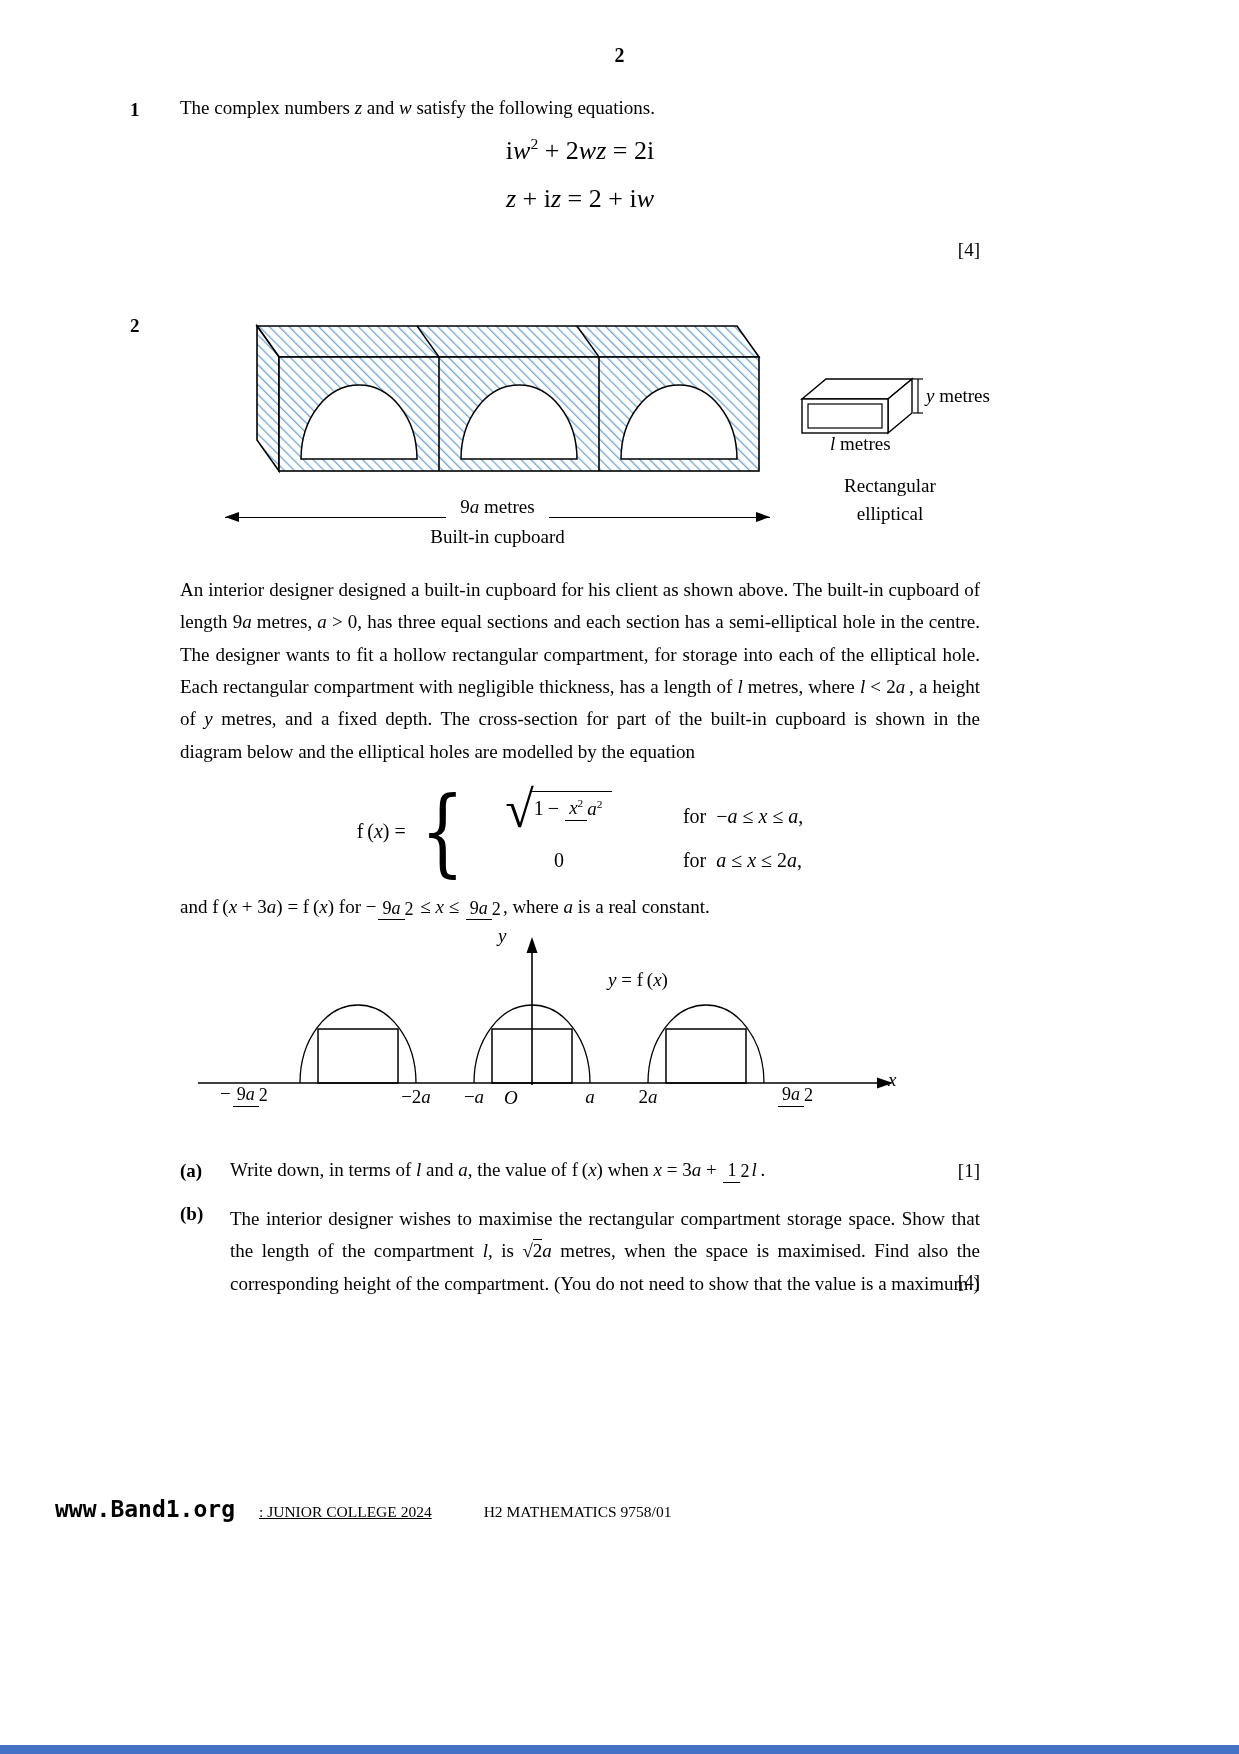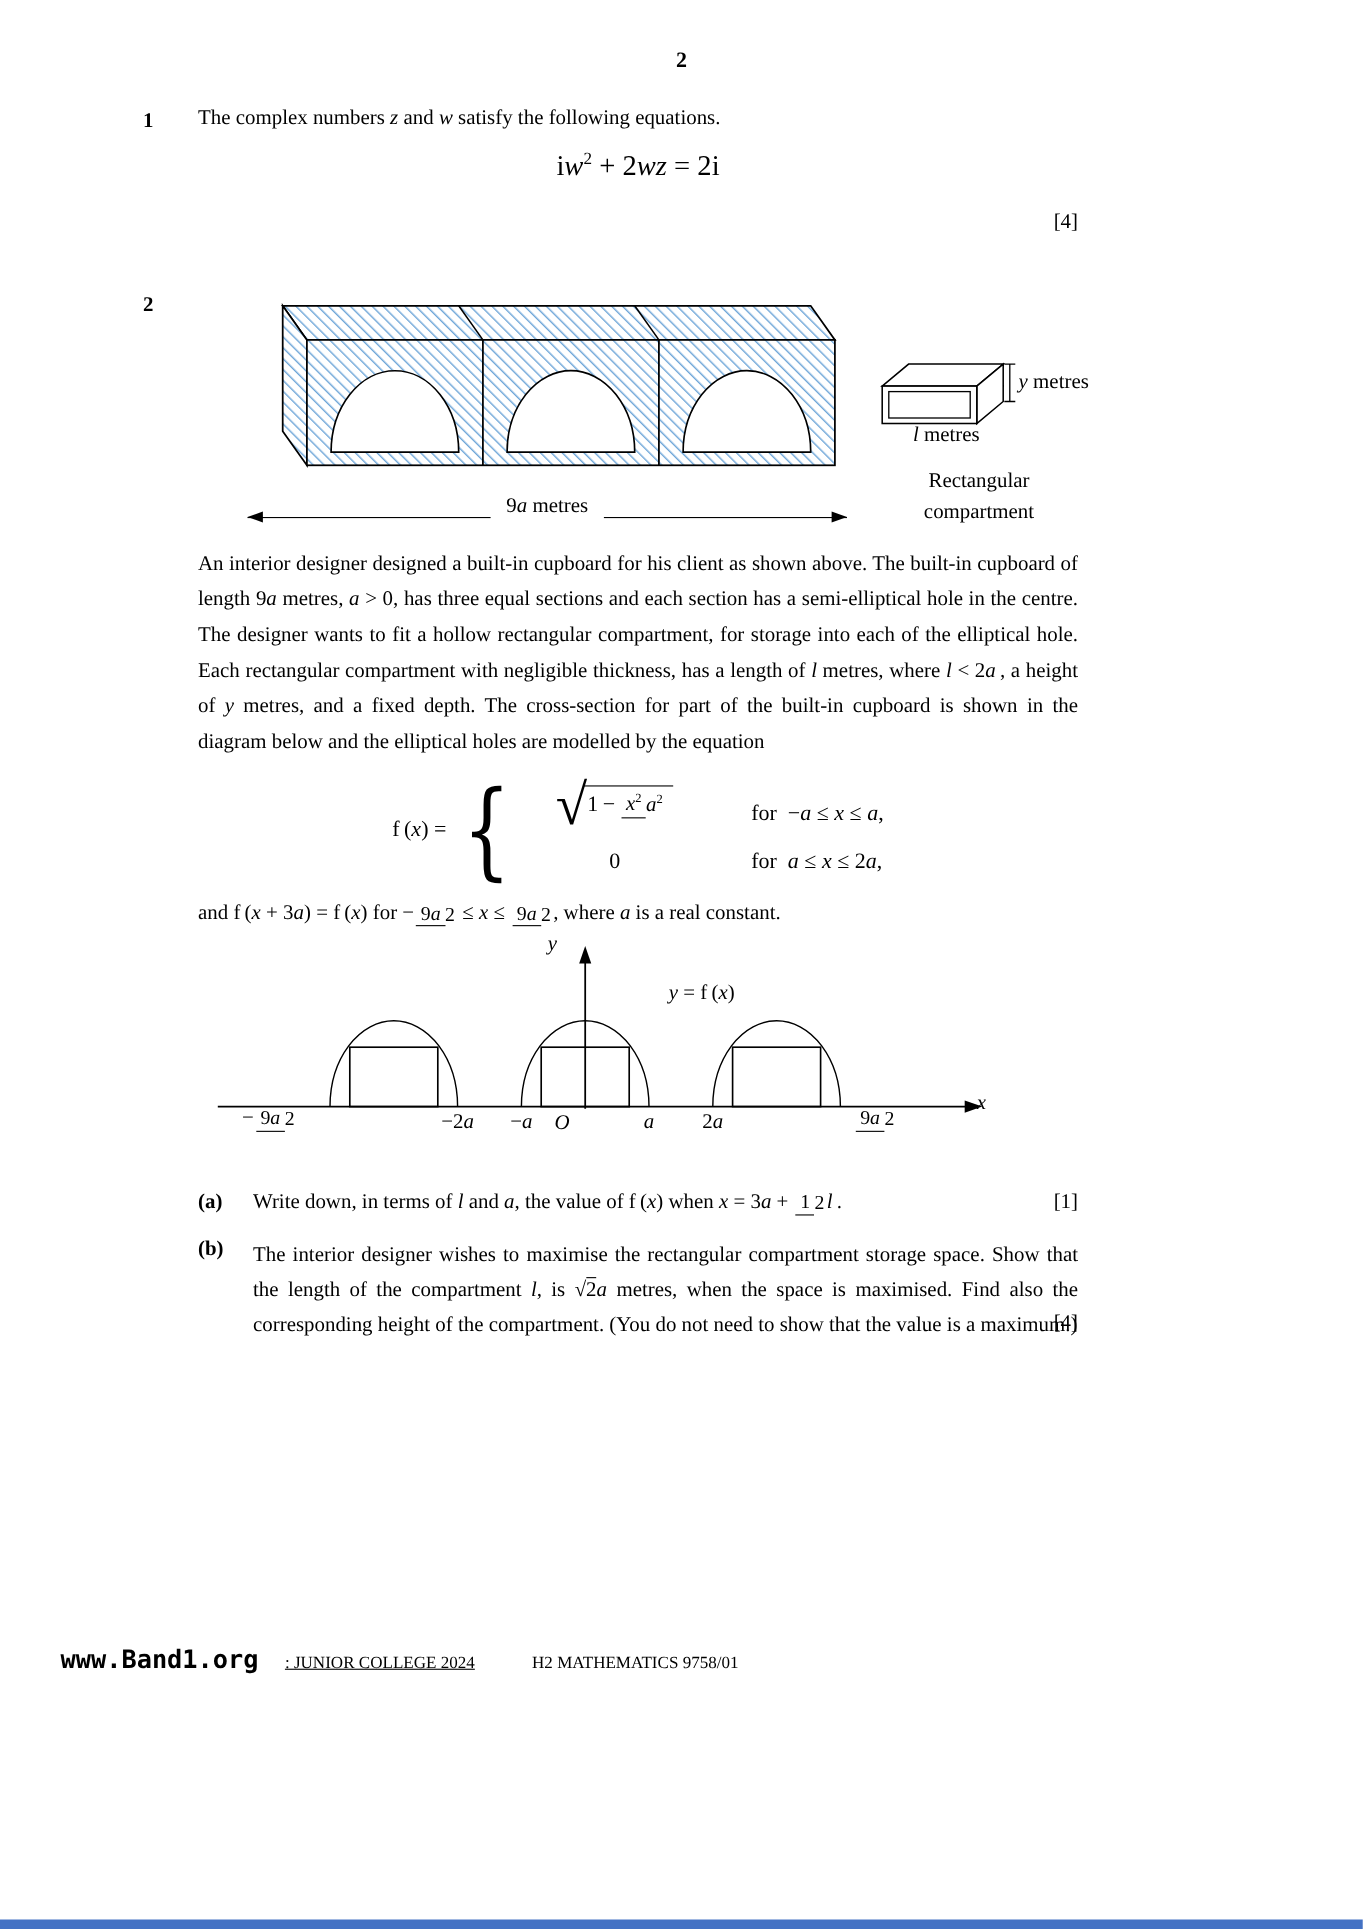--- a/index.html
+++ b/index.html
@@ -94,20 +94,21 @@
 <div class="page">
 
   <div class="page-number">2</div>
 
   <section class="question q1">
     <span class="qnum">1</span>
     <div class="qbody">
       <p>The complex numbers <i>z</i> and <i>w</i> satisfy the following equations.</p>
       <div class="equations">
         <div>i<i>w</i><sup>2</sup> + 2<i>wz</i> = 2i</div>
+        <div><i>z</i> + i<i>z</i> = 2 + i<i>w</i></div>
       </div>
       <div class="task-line">
         <span class="marks">[4]</span>
       </div>
     </div>
   </section>
 
   <section class="question q2">
     <span class="qnum">2</span>
     <div class="qbody">
@@ -130,36 +131,37 @@
             <line x1="374" y1="44" x2="352" y2="13" stroke="#000" stroke-width="1.4"></line>
             <path d="M 76 146 A 58 74 0 0 1 192 146 Z" fill="#ffffff" stroke="#000" stroke-width="1.5"></path>
             <path d="M 236 146 A 58 74 0 0 1 352 146 Z" fill="#ffffff" stroke="#000" stroke-width="1.5"></path>
             <path d="M 396 146 A 58 74 0 0 1 512 146 Z" fill="#ffffff" stroke="#000" stroke-width="1.5"></path>
           </svg>
           <div class="dim-arrow">
             <span class="arrow-line left"></span>
             <span class="arrow-label">9<i>a</i> metres</span>
             <span class="arrow-line right"></span>
           </div>
+          <div class="cupboard-caption">Built-in cupboard</div>
         </div>
 
         <div class="compartment-block">
           <svg width="135" height="80" viewBox="0 0 135 80">
             <polygon points="4,30 28,10 114,10 90,30" fill="#fff" stroke="#000" stroke-width="1.4"></polygon>
             <polygon points="90,30 114,10 114,44 90,64" fill="#fff" stroke="#000" stroke-width="1.4"></polygon>
             <rect x="4" y="30" width="86" height="34" fill="#fff" stroke="#000" stroke-width="1.4"></rect>
             <rect x="10" y="35" width="74" height="24" fill="none" stroke="#000" stroke-width="1.2"></rect>
             <line x1="120" y1="10" x2="120" y2="44" stroke="#000" stroke-width="1.2"></line>
             <line x1="115" y1="10" x2="125" y2="10" stroke="#000" stroke-width="1.2"></line>
             <line x1="115" y1="44" x2="125" y2="44" stroke="#000" stroke-width="1.2"></line>
           </svg>
           <span class="comp-y"><i>y</i> metres</span>
           <span class="comp-l"><i>l</i> metres</span>
           <div class="comp-cap l1">Rectangular</div>
-          <div class="comp-cap l2">compartment</div>
+          <div class="comp-cap l2">elliptical</div>
         </div>
       </div>
 
       <p class="para">An interior designer designed a built-in cupboard for his client as shown above. The built-in cupboard of length 9<i>a</i> metres, <i>a</i> &gt; 0, has three equal sections and each section has a semi-elliptical hole in the centre. The designer wants to fit a hollow rectangular compartment, for storage into each of the elliptical hole. Each rectangular compartment with negligible thickness, has a length of <i>l</i> metres, where <i>l</i> &lt; 2<i>a</i> , a height of <i>y</i> metres, and a fixed depth. The cross-section for part of the built-in cupboard is shown in the diagram below and the elliptical holes are modelled by the equation</p>
 
       <div class="piecewise">
         <span class="pw-lhs">f (<i>x</i>) =</span>
         <span class="brace">{</span>
         <div class="pw-rows">
           <div class="pw-row">

